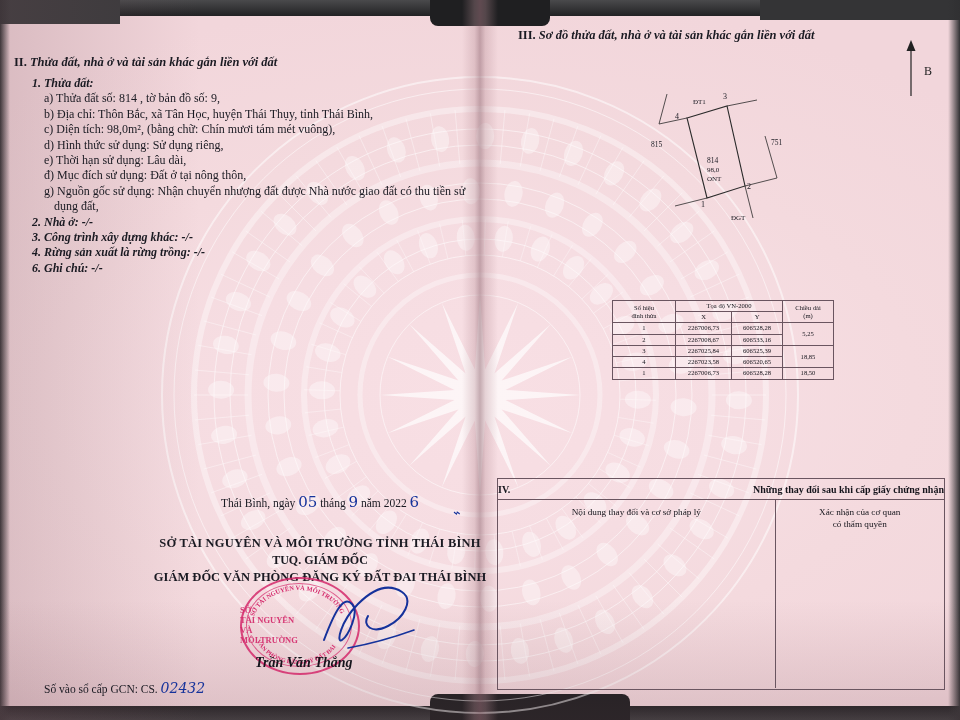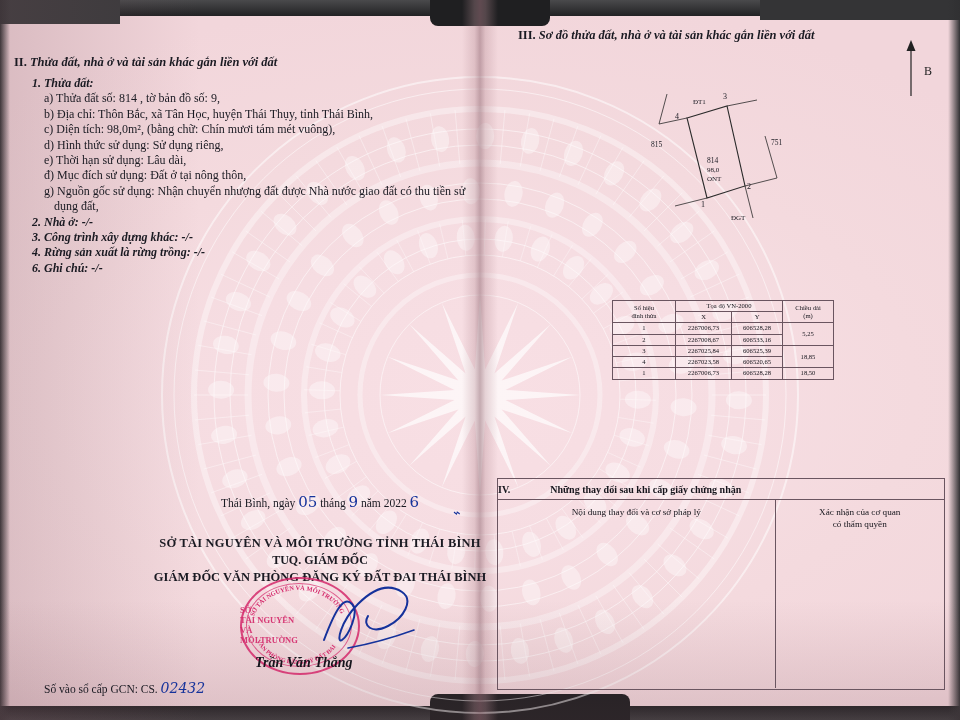--- a/index.html
+++ b/index.html
@@ -58,21 +58,21 @@
   .sketch{position:absolute;left:645px;top:78px;width:200px;height:160px;}
   .sketch svg{position:absolute;left:0;top:0;}
   .nmark{position:absolute;right:40px;top:40px;text-align:center;font-size:12px;color:#222;}
 
   
   .coords{position:absolute;left:612px;top:300px;width:222px;border-collapse:collapse;font-size:6.6px;color:#15151c;}
   .coords td,.coords th{border:1px solid #6a5560;padding:1px 2px;text-align:center;font-weight:normal;line-height:1.25;}
 
   
   .changes{position:absolute;left:497px;top:478px;width:446px;height:210px;border:1px solid #6a5560;font-size:9.2px;color:#15151c;}
-  .changes .head{height:20px;display:flex;align-items:center;justify-content:flex-start;border-bottom:1px solid #6a5560;font-weight:bold;font-size:10px;gap:36px;}
+  .changes .head{height:20px;display:flex;align-items:center;justify-content:space-between;border-bottom:1px solid #6a5560;font-weight:bold;font-size:10px;gap:36px;}
   .changes .cols{display:flex;height:188px;}
   .changes .c1{flex:0 0 62%;border-right:1px solid #6a5560;padding-top:7px;text-align:center;}
   .changes .c2{flex:1;padding-top:7px;text-align:center;line-height:1.3;}
 
   
   .sigblock{position:absolute;left:150px;top:494px;width:340px;text-align:center;font-size:12px;line-height:17px;}
   .sigblock .l1{font-size:11.5px;}
   .sigblock .l2{font-weight:bold;font-size:12.5px;letter-spacing:.2px;margin-top:23px;}
   .sigblock .l3{font-weight:bold;font-size:12px;}
   .sigblock .l4{font-weight:bold;font-size:12.5px;}

